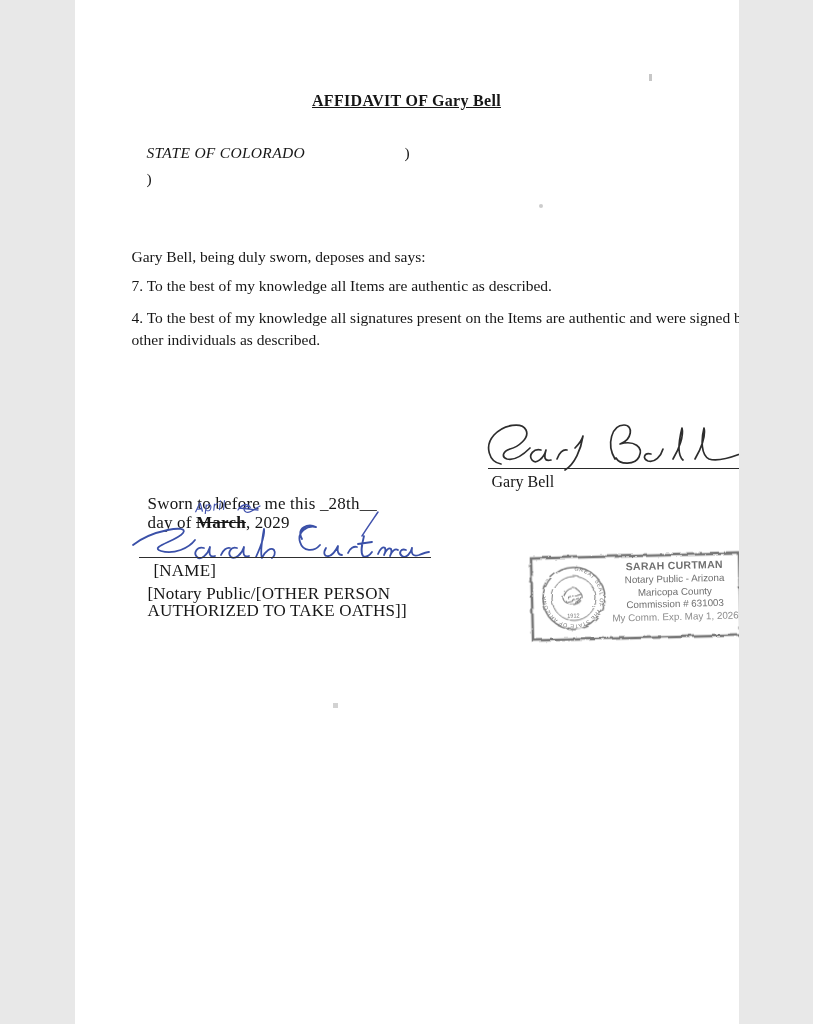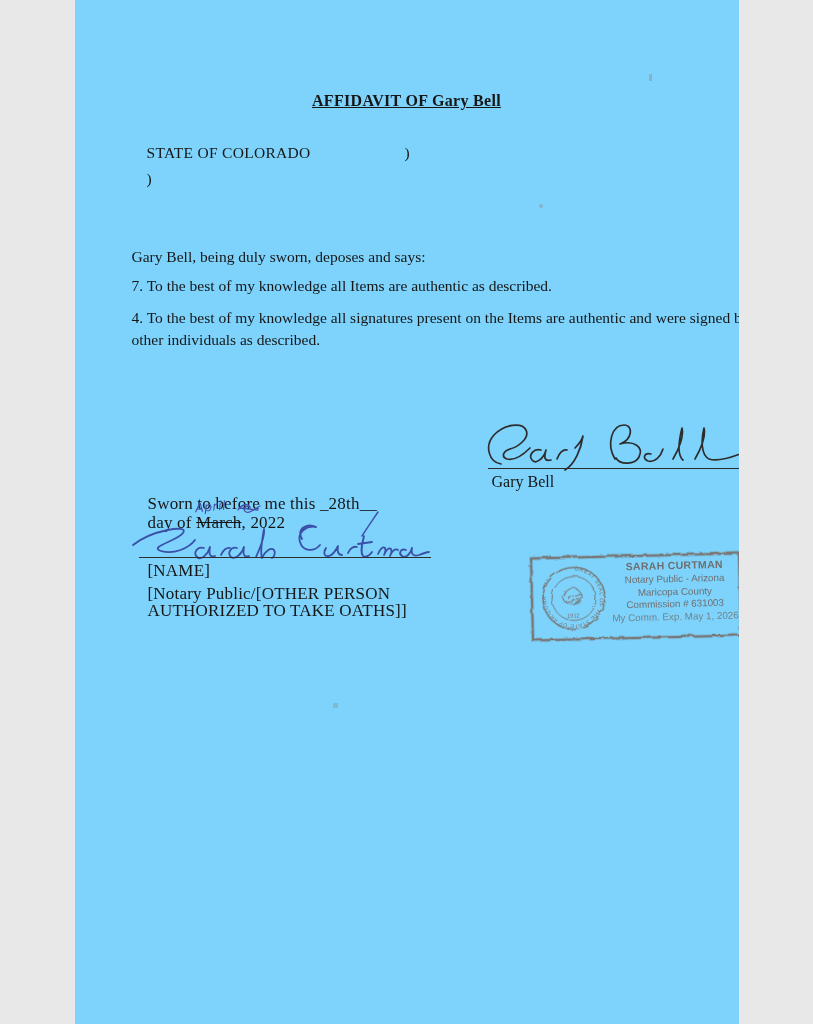--- a/index.html
+++ b/index.html
@@ -1,66 +1,66 @@
 <!DOCTYPE html>
 <html><head>
 <meta charset="utf-8">
 <style>
   html,body{margin:0;padding:0;background:#e8e8e8;}
   .page{
     position:relative;
     width:664px;height:1024px;
-    background:#7dd3fc;
+    background:#ffffff;
     font-family:"Liberation Serif", serif;
     color:#161616;
     overflow:hidden;
     margin:0 auto;
   }
   
   .speck{position:absolute;background:#8f8f8f;}
   .speck-1{left:574px;top:74px;width:3px;height:7px;opacity:.5;}
   .speck-2{left:464px;top:204px;width:4px;height:4px;opacity:.45;border-radius:50%;}
   .speck-3{left:258px;top:703px;width:5px;height:5px;opacity:.4;}
 
   .title{
     position:absolute;top:92px;left:0;right:0;
     text-align:center;font-weight:bold;font-size:16px;
     text-decoration:underline;letter-spacing:.3px;
   }
 
   .venue{position:absolute;top:144px;left:72px;width:320px;font-size:15.5px;}
   .vrow{display:flex;height:26px;align-items:flex-start;}
-  .vleft{width:258px;letter-spacing:.3px;}
+  .vleft{width:258px;letter-spacing:.3px;font-style:italic;}
   .vparen{white-space:pre;}
 
   .bodytext{position:absolute;top:246px;left:57px;width:701px;font-size:15.5px;line-height:21.5px;}
   .bodytext p{margin:0 0 11px 0;}
   .bodytext p.opening{margin-bottom:7px;}
 
   .gary-sig-svg{position:absolute;left:408px;top:420px;width:272px;height:52px;}
   .sig-line{position:absolute;left:413px;top:468px;width:255px;border-top:1.6px solid #2a2a2a;}
   .sig-name{position:absolute;left:417px;top:473px;font-size:16px;}
 
   .jurat-line{position:absolute;left:73px;font-size:17px;letter-spacing:.2px;}
   .jl1{top:494px;font-family:Liberation Serif, serif;}
   .jl2{top:513px;}
-  .struck{text-decoration:line-through;}
+  .struck{text-decoration:line-through;font-weight:bold;}
   .april{
     position:absolute;left:120px;top:499px;
     color:#4152ad;font-size:12.5px;font-style:italic;
     font-family:"DejaVu Sans", sans-serif;
     transform:rotate(-5deg);letter-spacing:.5px;
   }
   .scribble-svg{position:absolute;left:160px;top:501px;width:28px;height:14px;}
   .upstroke-svg{position:absolute;left:284px;top:510px;width:22px;height:28px;}
 
   .notary-sig-svg{position:absolute;left:55px;top:524px;width:302px;height:42px;}
   .notary-line{position:absolute;left:64px;top:557px;width:292px;border-top:1.5px solid #2e2e2e;}
 
-  .jl-name{top:561px;}
+  .jl-name{top:561px;margin-left:6px;}
   .jl-cap1{top:584px;}
   .jl-cap2{top:601px;text-align:right;}
 
   .stamp{
     position:absolute;left:452px;top:551px;width:216px;height:91px;
     transform:rotate(-1.4deg);
     color:#6f6f6f;
   }
   .stamp-svg{position:absolute;left:0;top:0;width:216px;height:91px;}
   .stamp-text{
@@ -107,21 +107,21 @@
     <path d="M92,28 C96,24 99,20 100,16 C98,29 92,44 82,50"></path>
     <path d="M132,39 C123,24 129,5 141,5 C151,5 149,20 137,24 C151,20 161,27 156,37 C152,45 137,45 133,38"></path>
     <path d="M168,34 C161,32 159,39 165,41 C172,43 178,36 180,29"></path>
     <path d="M190,39 C196,29 201,16 199,8 C196,20 194,35 200,40"></path>
     <path d="M212,39 C218,29 223,16 221,8 C218,20 218,35 226,39 C235,42 250,37 262,32"></path>
   </svg>
   <div class="sig-line"></div>
   <div class="sig-name">Gary Bell</div>
 
   <div class="jurat-line jl1"><span>Sworn to before me this </span><span>_28th__</span></div>
-  <div class="jurat-line jl2"><span>day of </span><span class="struck">March</span><span>, 2022</span></div>
+  <div class="jurat-line jl2"><span>day of </span><span class="struck">March</span><span>, 2029</span></div>
 
   <span class="april">April</span>
   <svg class="scribble-svg" viewBox="0 0 28 14" fill="none" stroke="#4152ad" stroke-width="1.3" stroke-linecap="round">
     <path d="M3,9 C7,3 13,2 15,6 C10,4 7,9 11,11 C15,13 21,7 25,5"></path>
     <path d="M4,7 L23,9"></path>
   </svg>
   <svg class="upstroke-svg" viewBox="0 0 22 28" fill="none" stroke="#4152ad" stroke-width="1.5" stroke-linecap="round">
     <path d="M3,26 C8,18 15,8 19,2"></path>
   </svg>
 

